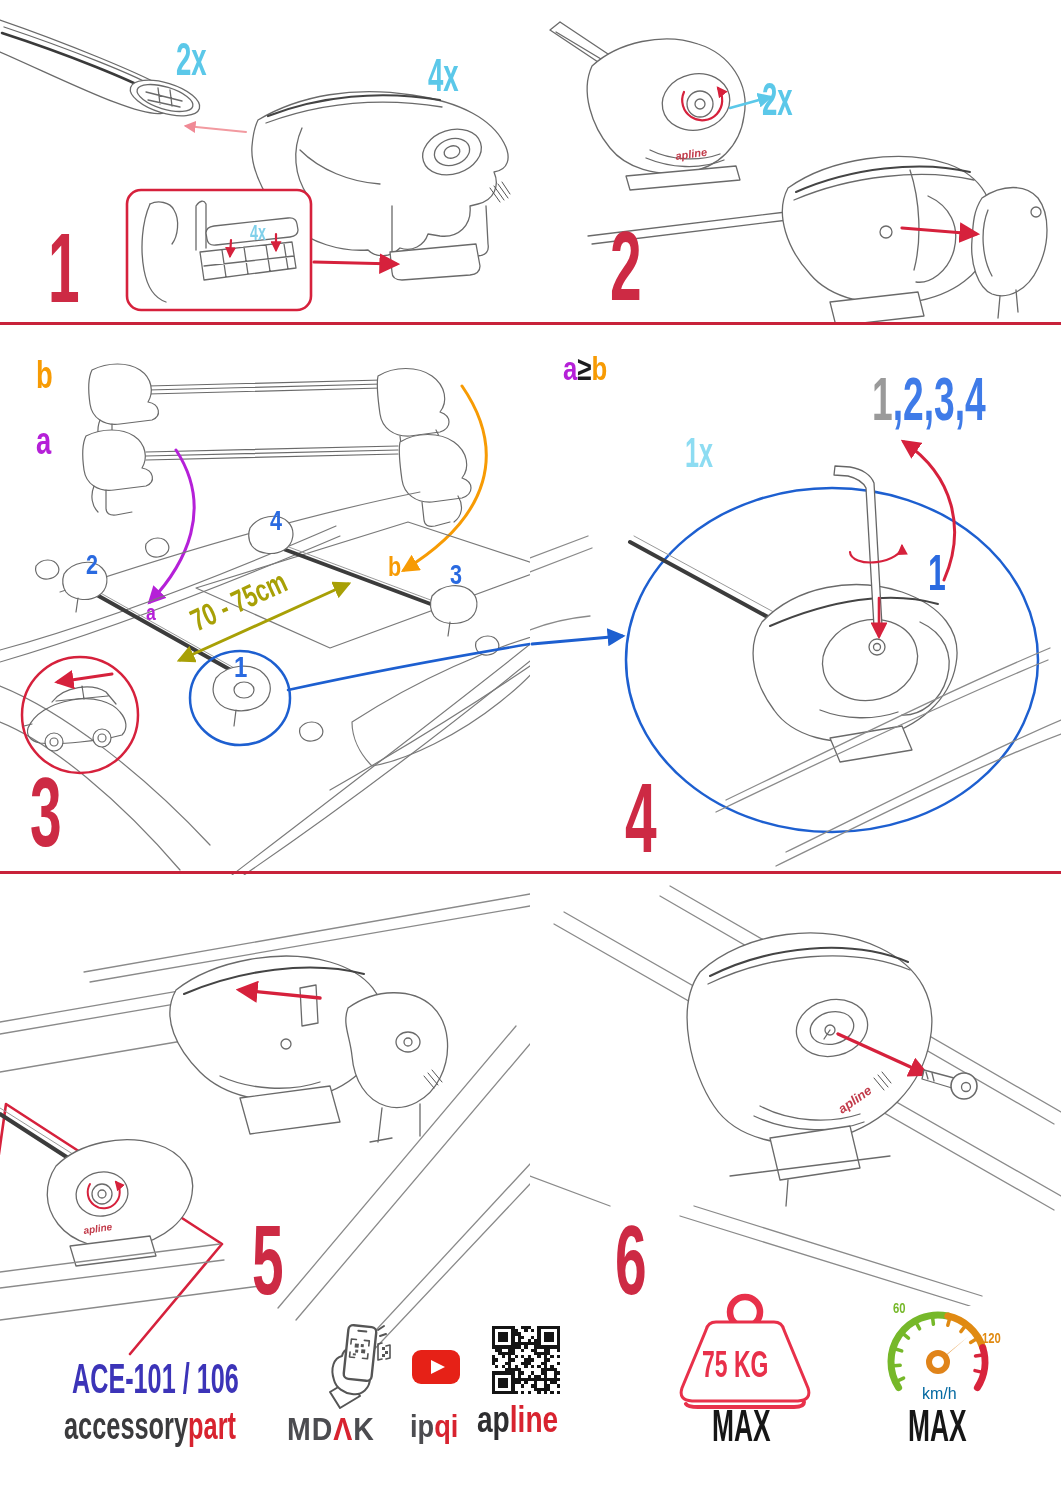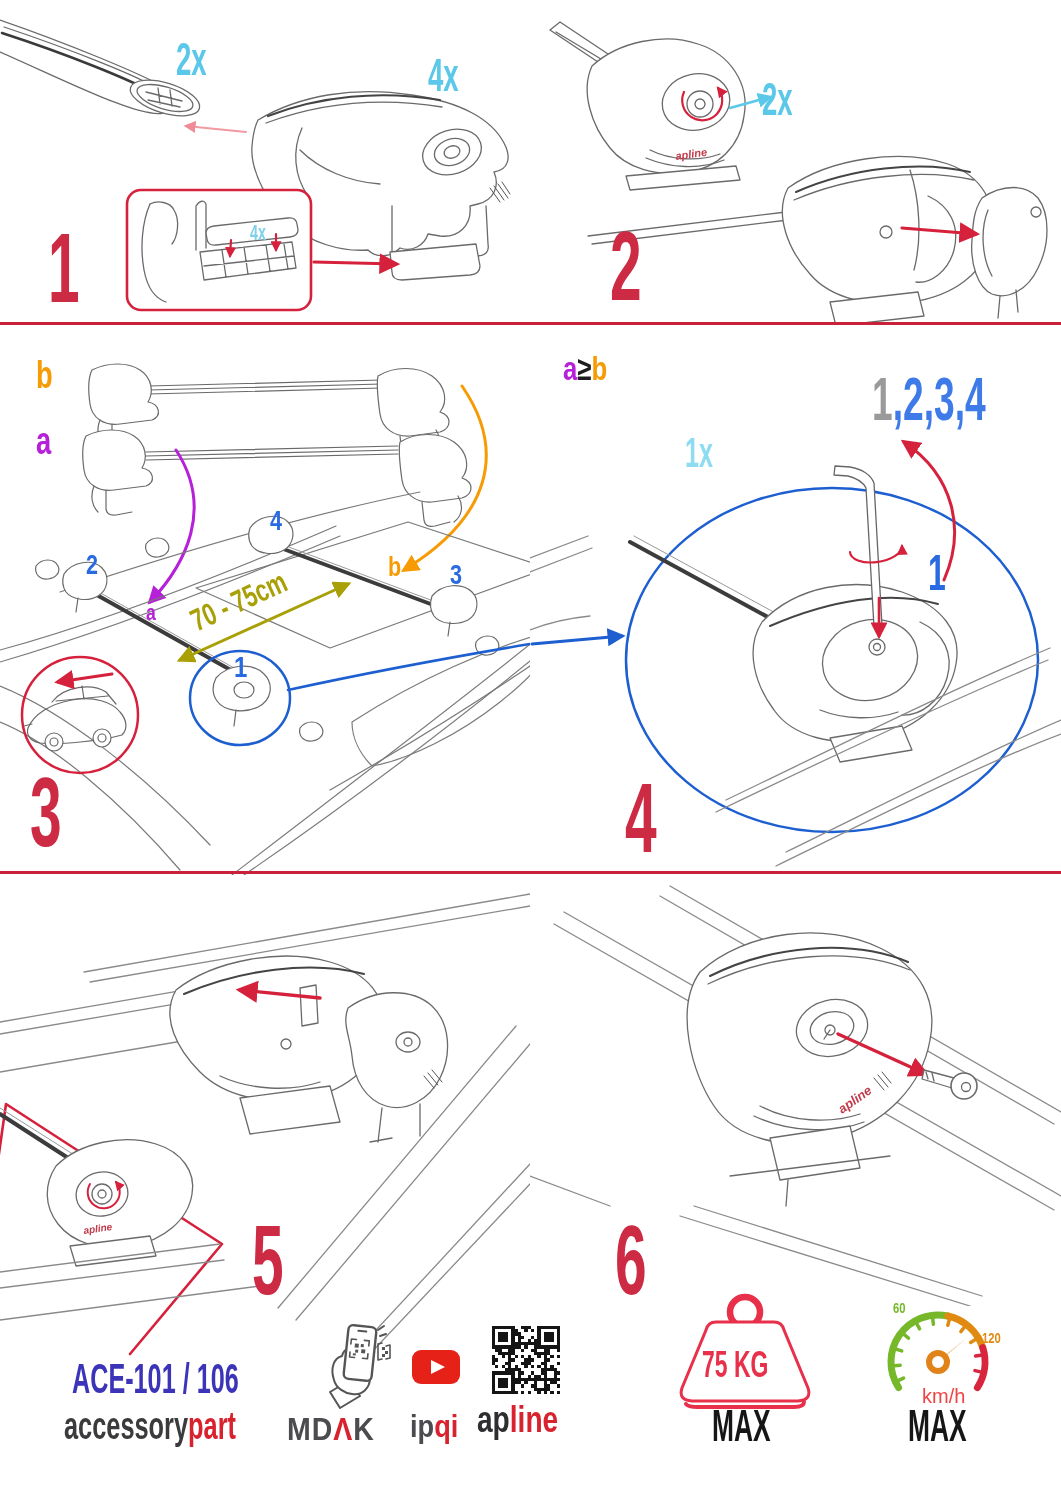--- a/index.html
+++ b/index.html
@@ -26,21 +26,21 @@
   .t-partner{font-size:31px;font-weight:bold;color:#4c4c50;transform:scaleX(.92);transform-origin:left top;letter-spacing:1px;}
   .t-partner .r{color:#d8232f;}
   .t-ipqi{font-size:32px;font-weight:600;color:#4c4c50;transform:scaleX(.85);transform-origin:left top;}
   .t-ipqi .r{color:#d8232f;}
   .t-apline{font-size:36px;font-weight:bold;color:#2e2e30;transform:scaleX(.78);transform-origin:left top;}
   .t-apline .r{color:#d8232f;}
   .t-weight{font-size:37px;font-weight:bold;color:#e8304a;transform:scaleX(.62);transform-origin:left top;}
   .t-max{font-size:44px;font-weight:bold;color:#161616;transform:scaleX(.6);transform-origin:left top;}
   .t-speedlo{font-size:15px;font-weight:bold;color:#76b82a;transform:scaleX(.75);transform-origin:left top;}
   .t-speedhi{font-size:15px;font-weight:bold;color:#e08a12;transform:scaleX(.75);transform-origin:left top;}
-  .t-kmh{font-size:20px;color:#ef4444;}
+  .t-kmh{font-size:16px;color:#0369a1;}
   .divider{position:absolute;left:0;width:1061px;height:3px;background:#c8223a;}
   .qr{position:absolute;left:492px;top:1326px;width:68px;height:68px;background:#fff;
       display:grid;grid-template-rows:repeat(21,1fr);grid-template-columns:repeat(21,1fr);}
   .qr div.on{background:#141414;}
 </style>
 </head>
 <body>
 
 <div id="sheet">
 

